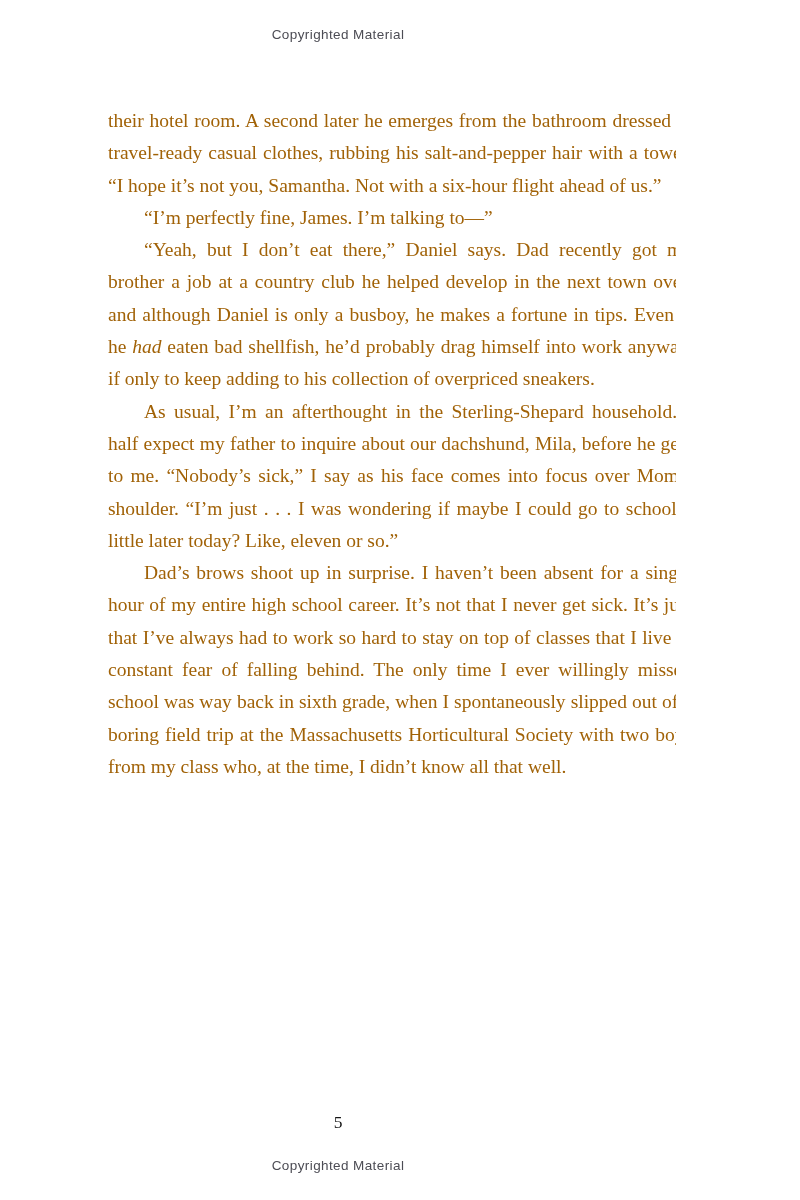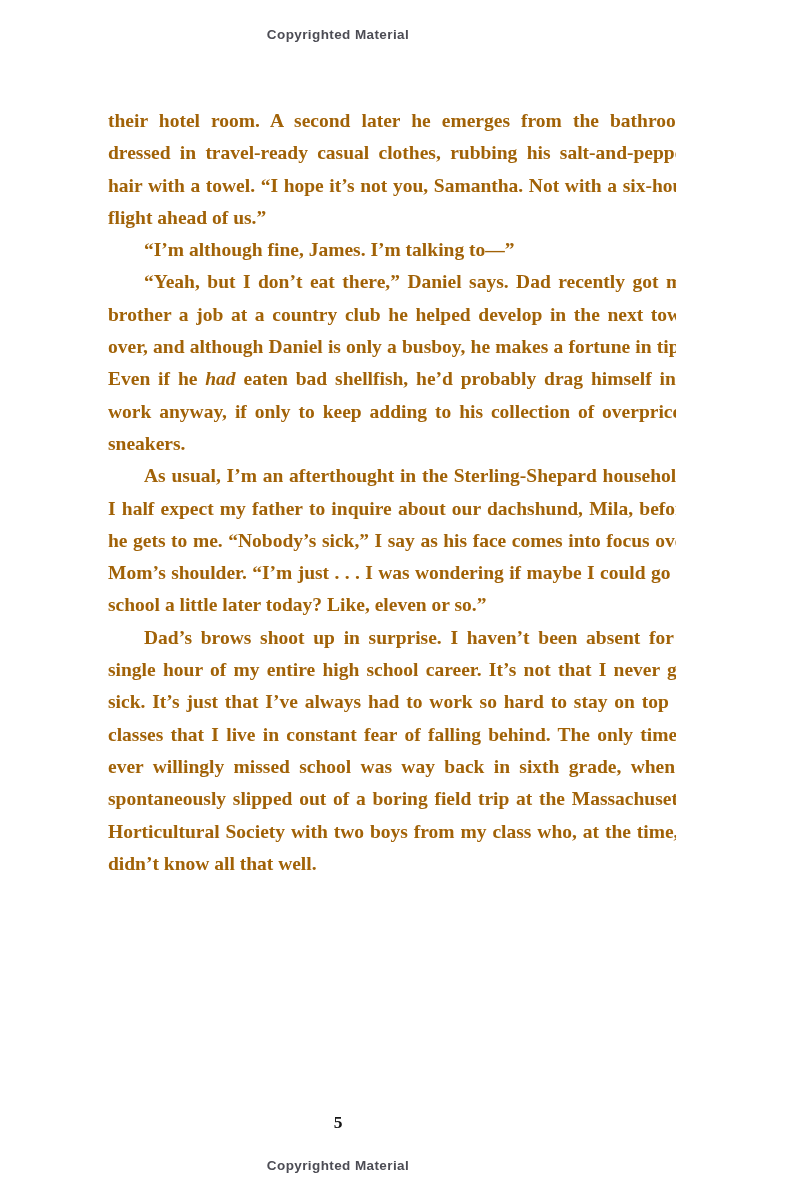--- a/index.html
+++ b/index.html
@@ -6,21 +6,20 @@
     margin: 0;
     padding: 0;
     background: #ffffff;
   }
   .page {
     position: relative;
     width: 676px;
     height: 1200px;
     background: #ffffff;
     overflow: hidden;
-    font-weight: bold;
   }
   .watermark {
     position: absolute;
     left: 0;
     width: 100%;
     text-align: center;
     font-family: "Liberation Sans", sans-serif;
     font-size: 13.5px;
     letter-spacing: 0.4px;
     color: #4c4c54;
@@ -62,21 +61,21 @@
 </style>
 </head>
 <body>
 
 <div class="page">
 
   <div class="watermark watermark-top">Copyrighted Material</div>
 
   <div class="text-block">
       <p><span>their hotel room. A second later he emerges from the bathroom dressed in travel-ready casual clothes, rubbing his salt-and-pepper hair with a towel. “I hope it’s not you, Samantha. Not with a six-hour flight ahead of us.”</span></p>
-      <p class="indent"><span>“I’m although fine, James. I’m talking to—”</span></p>
+      <p class="indent"><span>“I’m perfectly fine, James. I’m talking to—”</span></p>
       <p class="indent"><span>“Yeah, but I don’t eat there,” Daniel says. Dad recently got my brother a job at a country club he helped develop in the next town over, and although Daniel is only a busboy, he makes a fortune in tips. Even if he </span><em>had</em><span> eaten bad shellfish, he’d probably drag himself into work anyway, if only to keep adding to his collection of overpriced sneakers.</span></p>
       <p class="indent"><span>As usual, I’m an afterthought in the Sterling-Shepard household. I half expect my father to inquire about our dachshund, Mila, before he gets to me. “Nobody’s sick,” I say as his face comes into focus over Mom’s shoulder. “I’m just . . . I was wondering if maybe I could go to school a little later today? Like, eleven or so.”</span></p>
       <p class="indent"><span>Dad’s brows shoot up in surprise. I haven’t been absent for a single hour of my entire high school career. It’s not that I never get sick. It’s just that I’ve always had to work so hard to stay on top of classes that I live in constant fear of falling behind. The only time I ever willingly missed school was way back in sixth grade, when I spontaneously slipped out of a boring field trip at the Massachusetts Horticultural Society with two boys from my class who, at the time, I didn’t know all that well.</span></p>
     </div>
 
   <div class="page-number">5</div>
 
   <div class="watermark watermark-bottom">Copyrighted Material</div>
 
 </div>

